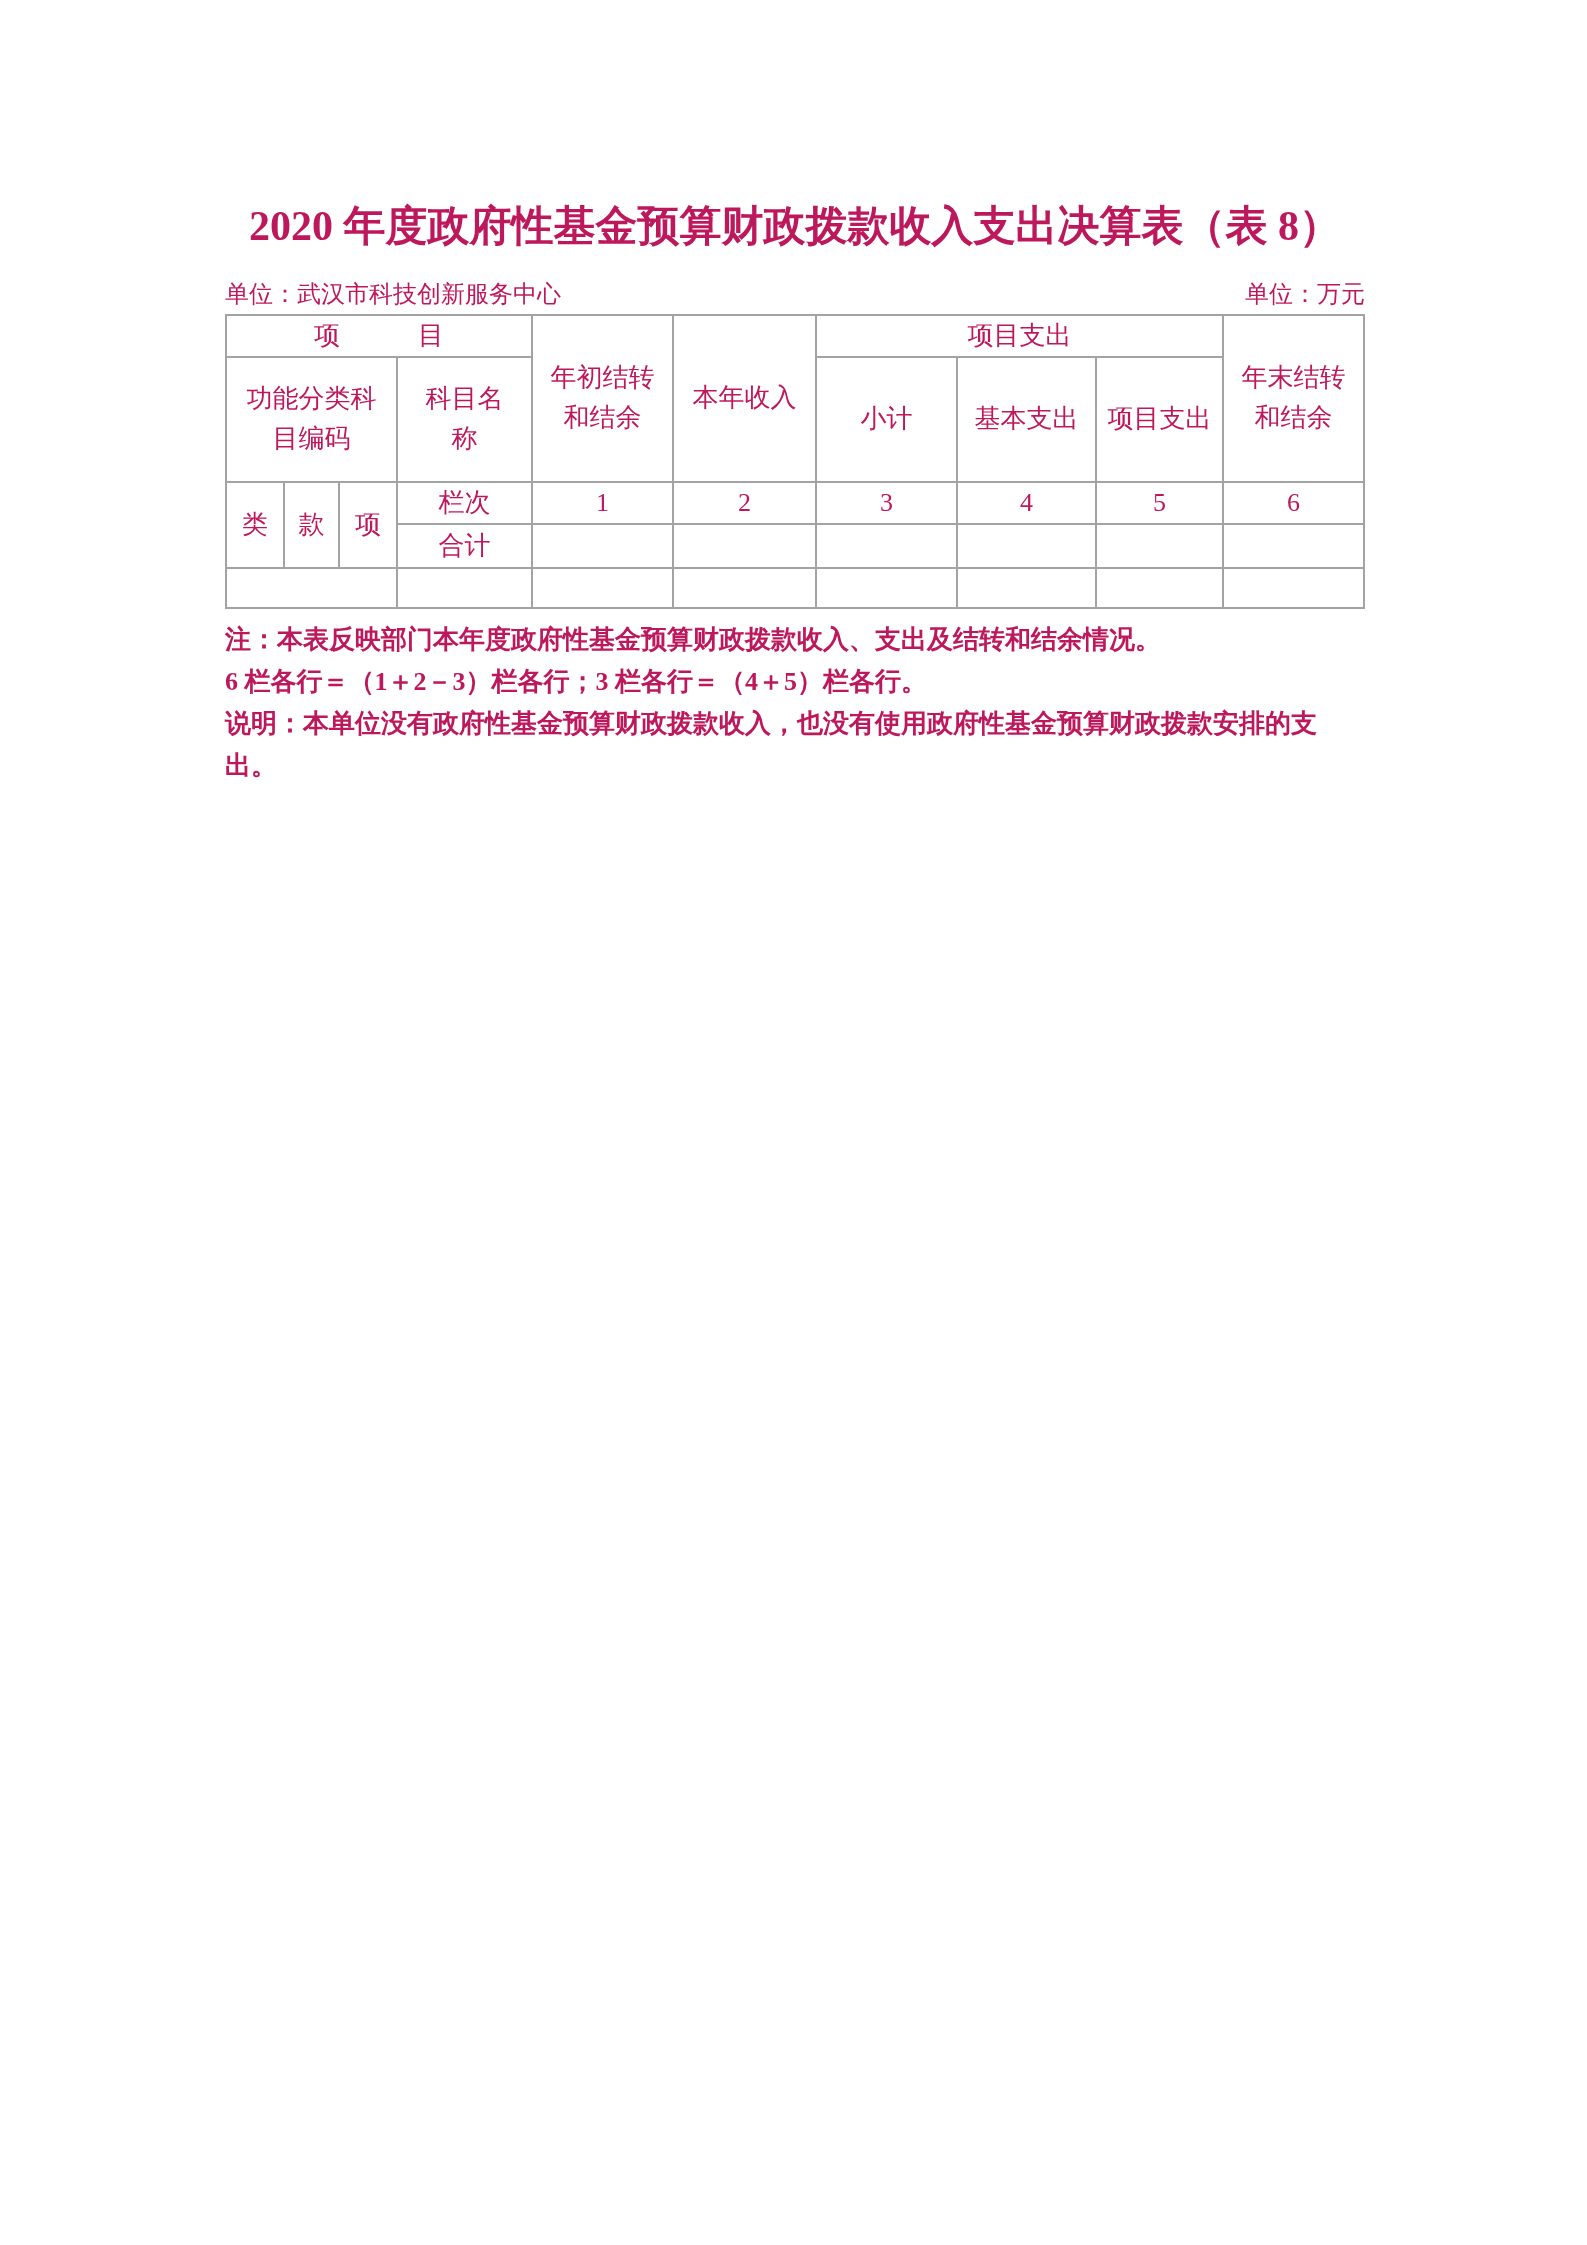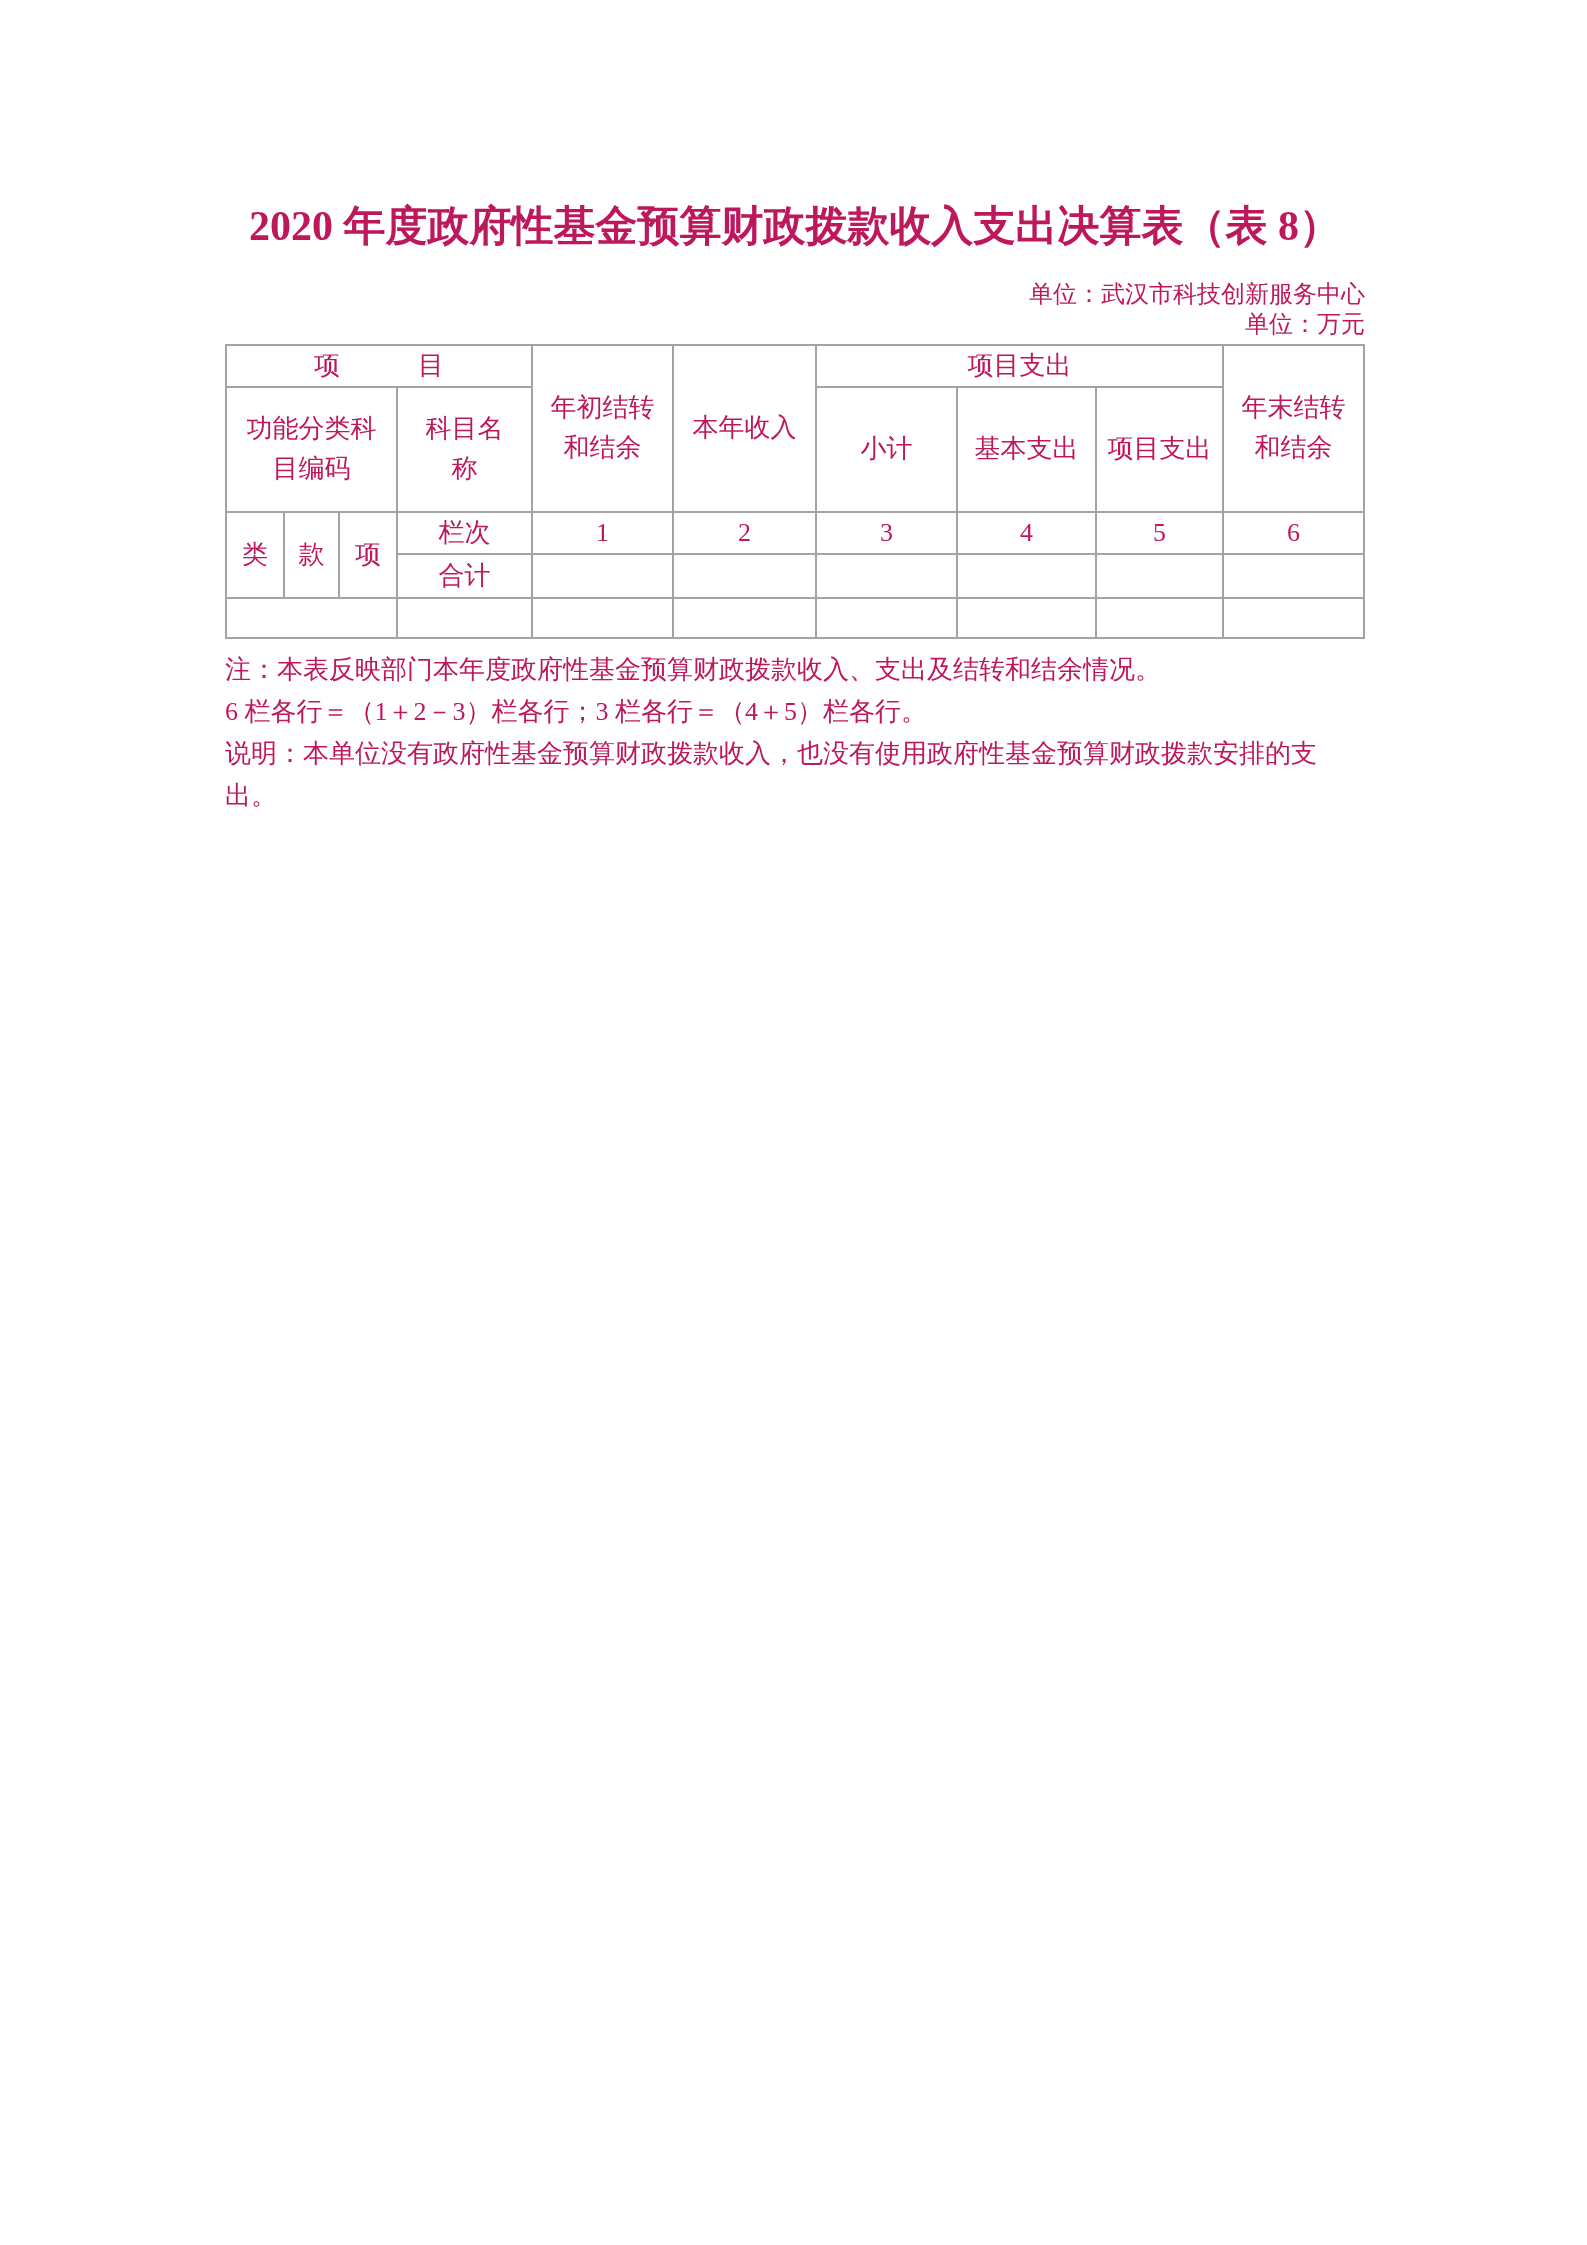--- a/index.html
+++ b/index.html
@@ -29,21 +29,20 @@
     line-height: 1.25;
     white-space: nowrap;
   }
   .unit-row {
     margin-top: 26px;
     display: flex;
     justify-content: space-between;
     align-items: flex-end;
     font-size: 24px;
     line-height: 30px;
-    flex-direction: column;
   }
   table.budget-table {
     margin-top: 5px;
     border-collapse: collapse;
     table-layout: fixed;
     width: 1140px;
   }
   table.budget-table td {
     border: 2px solid #a3a3a3;
     text-align: center;
@@ -59,20 +58,21 @@
   tr.r3 { height: 42px; }
   tr.r4 { height: 44px; margin-left: 20px; }
   tr.r5 { height: 40px; }
   .notes {
     margin-top: 10px;
     font-size: 26px;
   }
   .notes p {
     margin: 0;
     line-height: 42px;
+    font-weight: bold;
   }
 </style>
 </head>
 <body>
 
 <div class="page">
   <div class="content">
 
     <h1 class="title">2020 年度政府性基金预算财政拨款收入支出决算表（表 8）</h1>
 

